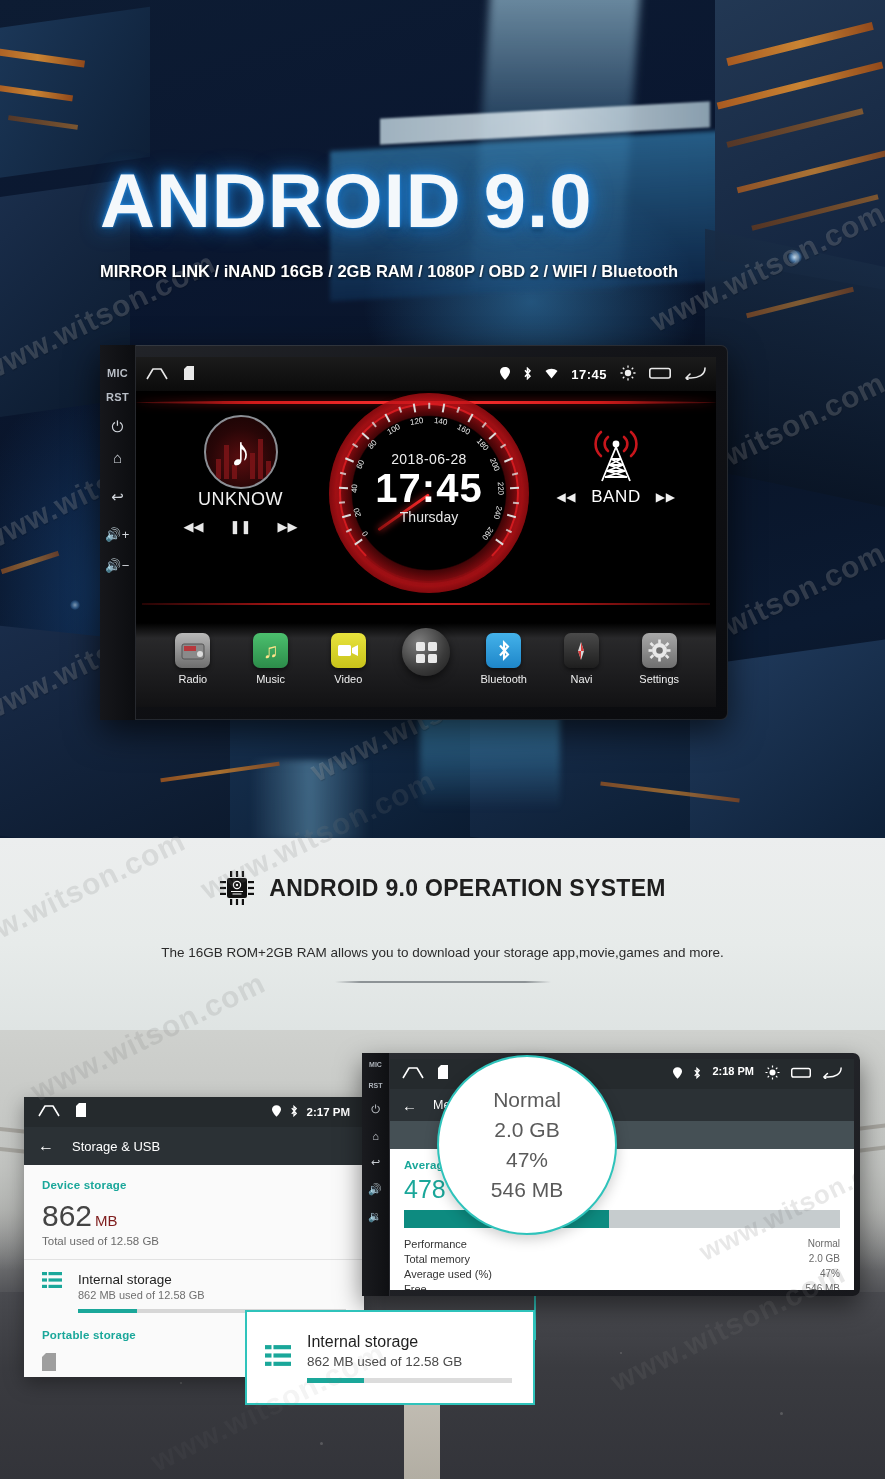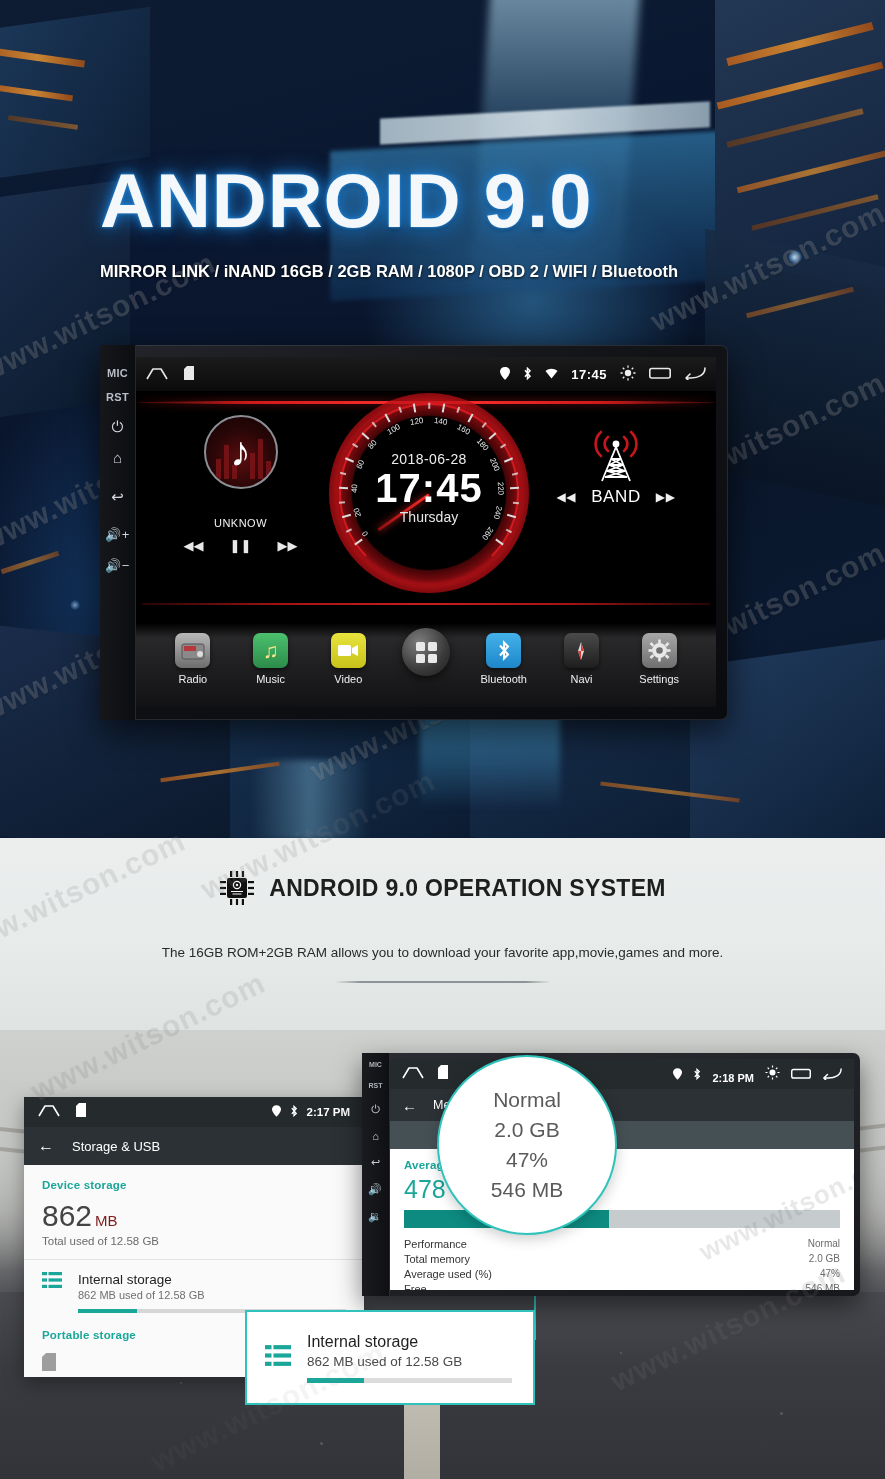--- a/index.html
+++ b/index.html
@@ -118,21 +118,21 @@
 
   .music-widget { position:absolute; left:22px; top:24px; width:165px; text-align:center; }
   .mw-circle {
     width:74px; height:74px; border-radius:50%; margin: 0 auto;
     border:2px solid #8b8f95;
     background: radial-gradient(circle at 50% 60%, #5a0d0f 0%, #280607 55%, #130303 100%);
     display:flex; align-items:center; justify-content:center; position:relative; overflow:hidden;
   }
   .eqbar { position:absolute; bottom:8px; width:5px; background:#7d1418; opacity:.85; }
   .note { color:#fff; font-size:42px; line-height:1; position:relative; z-index:2; }
-  .mw-title { color:#f0f0f0; font-size:11px; margin-top:28px; letter-spacing:.5px; }
+  .mw-title { color:#f0f0f0; font-size:18px; margin-top:0; letter-spacing:.5px; }
   .mw-ctrls { margin-top:9px; display:flex; justify-content:center; gap:26px; color:#e8e8e8; font-size:13px; }
 
   .speedo {
     position:absolute; left:193px; top:2px; width:200px; height:200px;
   }
   .speedo-ring {
     position:absolute; inset:0; border-radius:50%;
     background:
       radial-gradient(circle at 50% 50%, #000 0 54%, rgba(120,10,14,0.55) 55%, rgba(190,18,24,0.75) 66%, rgba(120,10,14,.5) 78%, rgba(0,0,0,0) 86%);
     box-shadow: 0 0 22px rgba(200,20,25,.45) inset;
@@ -242,21 +242,21 @@
     background: linear-gradient(160deg,#2a2c31,#17181c);
     border-radius:7px; box-shadow: 0 10px 26px rgba(0,0,0,.5);
   }
   .d2-bezel { position:absolute; left:0; top:0; width:28px; height:243px;
     background: linear-gradient(90deg,#1a1b1f,#0f1013); display:flex; flex-direction:column; align-items:center; padding-top:8px; gap:14px;
     border-right:1px solid rgba(110,115,125,.2); }
   .d2-k { color:#aeb3ba; font-size:7px; font-weight:bold; }
   .d2-i { color:#c8ccd2; font-size:11px; }
   .d2-screen { position:absolute; left:28px; top:6px; width:464px; height:231px; background:#fff; overflow:hidden; }
   .d2-status { height:30px; background:#252a2d; display:flex; align-items:center; padding:0 12px; gap:14px;}
-  .d2-status .right { margin-left:auto; display:flex; align-items:flex-end; gap:11px; }
+  .d2-status .right { margin-left:auto; display:flex; align-items:flex-start; gap:11px; }
   .d2-appbar { height:32px; background:#2b3135; display:flex; align-items:center; padding:0 12px; gap:16px; }
   .d2-tabs { height:28px; background:#455055; }
   .d2-body { padding:10px 14px; }
   .mem-num { font-size:25px; color:#1aa79a; font-weight:300; margin-top:4px; }
   .mem-bar { height:18px; background:#c6ccce; margin-top:6px; position:relative; }
   .mem-bar i { position:absolute; left:0; top:0; height:18px; background:#0d8b80; }
   .mem-rows { margin-top:8px; font-size:11px; color:#333; }
   .mem-row { display:flex; justify-content:space-between; padding:1.5px 0; }
   .mem-row .v { color:#6a6a6a; font-size:10px; }
 
@@ -611,21 +611,21 @@
           </g>
           <circle cx="18" cy="15" r="3.6" fill="none" stroke="#fafafa" stroke-width="1.2"></circle>
           <circle cx="18" cy="15" r="1.2" fill="#fafafa"></circle>
           <g stroke="#fafafa" stroke-width="1.1">
               <path d="M12 21.5 h12 M13.5 24 h9"></path>
             </g>
         </svg>
       </span>
       <span class="mid-title">ANDROID 9.0 OPERATION SYSTEM</span>
     </div>
-    <div class="mid-l2">The 16GB ROM+2GB RAM allows you to download your favorite app,movie,games and more.</div>
+    <div class="mid-l2">The 16GB ROM+2GB RAM allows you to download your storage app,movie,games and more.</div>
     <div class="wm wm-dark" style="left:190px; top:-20px;">www.witson.com</div>
     <div class="wm wm-dark" style="left:-60px; top:40px;">www.witson.com</div>
   </section>
   <div class="mid-div"></div>
 
   <section class="botsec">
     <div class="fog"></div>
 
     <div class="guardrail" style="left:-10px; top:118px; width:420px; transform:rotate(6deg);"></div>
     <div class="guardrail" style="left:-10px; top:138px; width:420px; transform:rotate(6deg);"></div>

